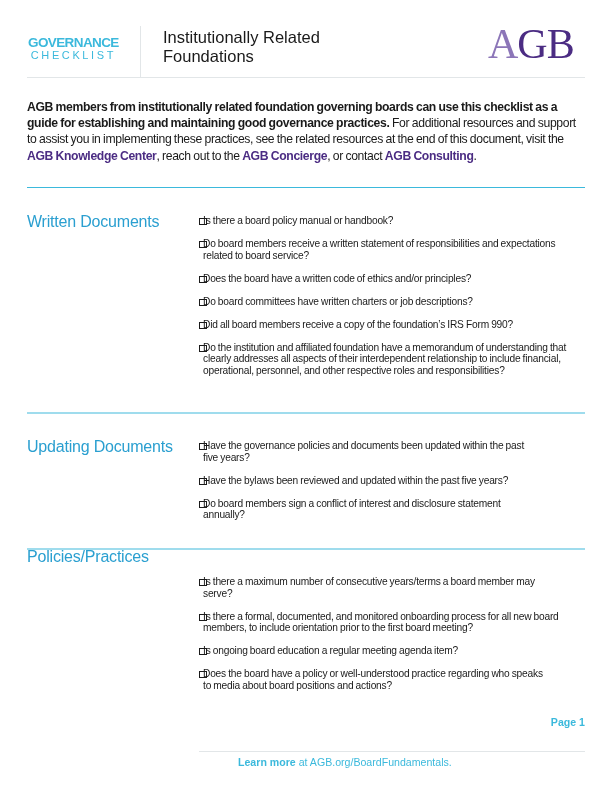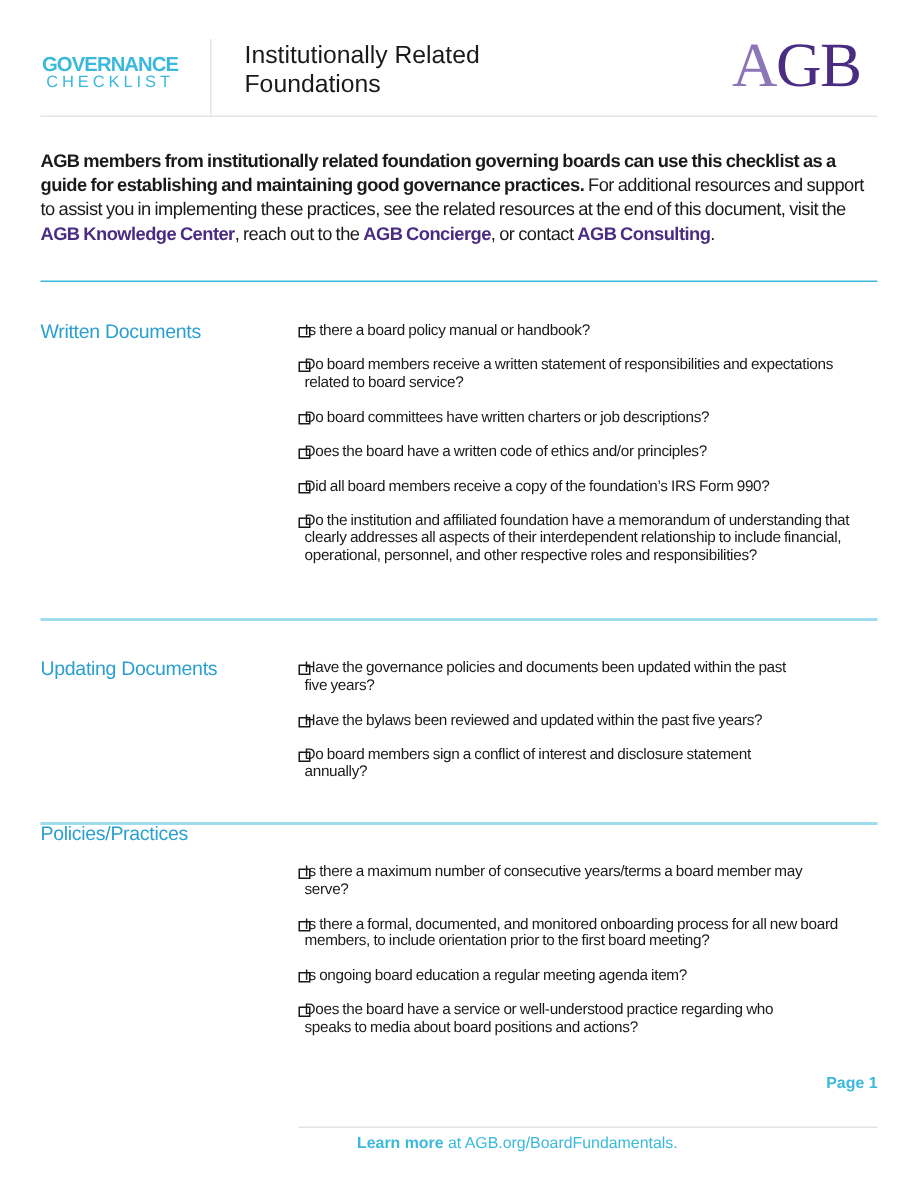--- a/index.html
+++ b/index.html
@@ -16,21 +16,21 @@
   .logo .a { color: #8c76b8; }
   .logo .gb { color: #4b2c83; }
   .top-rule { position: absolute; left: 27px; right: 27px; top: 77px; height: 1px; background: #e2e6e8; }
 
   .intro { position: absolute; left: 27px; top: 99px; width: 560px; font-size: 12.2px; line-height: 16.2px; letter-spacing: -0.35px; word-spacing: -0.5px; }
   .intro b { font-weight: bold; }
   .intro .lnk { color: #4b2c83; font-weight: bold; }
 
   .sec-rule { position: absolute; left: 27px; right: 27px; height: 1px; background: #3bb9dc; }
   .sec-rule.light { background: #9fdced; height: 2px; }
-  .sec-label { position: absolute; left: 27px; font-size: 13px; color: #2a9fd0; letter-spacing: -0.2px; text-align: right; }
+  .sec-label { position: absolute; left: 27px; font-size: 16px; color: #2a9fd0; letter-spacing: -0.2px; text-align: right; }
 
   .items { position: absolute; left: 199px; width: 370px; margin: 0; padding: 0; list-style: none; }
   .item { position: relative; padding-left: 4px; font-size: 10.2px; line-height: 11.6px; letter-spacing: -0.2px; word-spacing: -0.4px; margin-bottom: 11.4px; }
   .checkbox { position: absolute; left: 0; top: 3px; width: 6px; height: 5px; border: 1px solid #1a1a1a; box-sizing: content-box; cursor: pointer; }
 
   .bottom-rule { position: absolute; left: 199px; right: 27px; top: 751px; height: 1px; background: #e2e6e8; }
   .footer-left { position: absolute; left: 199px; top: 756px; font-size: 10.6px; color: #3bb9dc; padding-left: 39px; }
   .footer-left b { font-weight: bold; }
   .footer-right { position: absolute; right: 27px; top: 716px; font-size: 10.6px; color: #3bb9dc; font-weight: bold; }
 </style>
@@ -51,38 +51,38 @@
 
 <p class="intro" style="margin:0;">
   <b>AGB members from institutionally related foundation governing boards can use this checklist as a guide for establishing and maintaining good governance practices.</b><span> For additional resources and support to assist you in implementing these practices, see the related resources at the end of this document, visit the </span><a class="lnk">AGB Knowledge Center</a><span>, reach out to the </span><a class="lnk">AGB Concierge</a><span>, or contact </span><a class="lnk">AGB Consulting</a><span>.</span>
 </p>
 
 <div class="sec-rule" style="top:187px;"></div>
 <div class="sec-label" style="top:213px;">Written Documents</div>
 <ul class="items" style="top:215px;">
   <li class="item"><span class="checkbox"></span><span>Is there a board policy manual or handbook?</span></li>
   <li class="item"><span class="checkbox"></span><span>Do board members receive a written statement of responsibilities and expectations related to board service?</span></li>
+  <li class="item"><span class="checkbox"></span><span>Does the board have a written code of ethics and/or principles?</span></li>
   <li class="item"><span class="checkbox"></span><span>Do board committees have written charters or job descriptions?</span></li>
-  <li class="item"><span class="checkbox"></span><span>Does the board have a written code of ethics and/or principles?</span></li>
   <li class="item"><span class="checkbox"></span><span>Did all board members receive a copy of the foundation’s IRS Form 990?</span></li>
   <li class="item"><span class="checkbox"></span><span>Do the institution and affiliated foundation have a memorandum of understanding that clearly addresses all aspects of their interdependent relationship to include financial, operational, personnel, and other respective roles and responsibilities?</span></li>
 </ul>
 
 <div class="sec-rule light" style="top:412px;"></div>
 <div class="sec-label" style="top:438px;">Updating Documents</div>
 <ul class="items" style="top:440px;">
   <li class="item" style="width:330px;"><span class="checkbox"></span><span>Have the governance policies and documents been updated within the past five years?</span></li>
   <li class="item"><span class="checkbox"></span><span>Have the bylaws been reviewed and updated within the past five years?</span></li>
   <li class="item" style="width:300px;"><span class="checkbox"></span><span>Do board members sign a conflict of interest and disclosure statement annually?</span></li>
 </ul>
 
 <div class="sec-rule light" style="top:548px;"></div>
 <div class="sec-label" style="top:548px;">Policies/Practices</div>
 <ul class="items" style="top:576px;">
   <li class="item" style="width:345px;"><span class="checkbox"></span><span>Is there a maximum number of consecutive years/terms a board member may serve?</span></li>
   <li class="item"><span class="checkbox"></span><span>Is there a formal, documented, and monitored onboarding process for all new board members, to include orientation prior to the first board meeting?</span></li>
   <li class="item"><span class="checkbox"></span><span>Is ongoing board education a regular meeting agenda item?</span></li>
-  <li class="item" style="width:345px;"><span class="checkbox"></span><span>Does the board have a service or well-understood practice regarding who speaks to media about board positions and actions?</span></li>
+  <li class="item" style="width:345px;"><span class="checkbox"></span><span>Does the board have a policy or well-understood practice regarding who speaks to media about board positions and actions?</span></li>
 </ul>
 
 <div class="bottom-rule"></div>
 <div class="footer-left"><b>Learn more</b><span> at AGB.org/BoardFundamentals.</span></div>
 <div class="footer-right">Page 1</div>
 
 </body></html>

